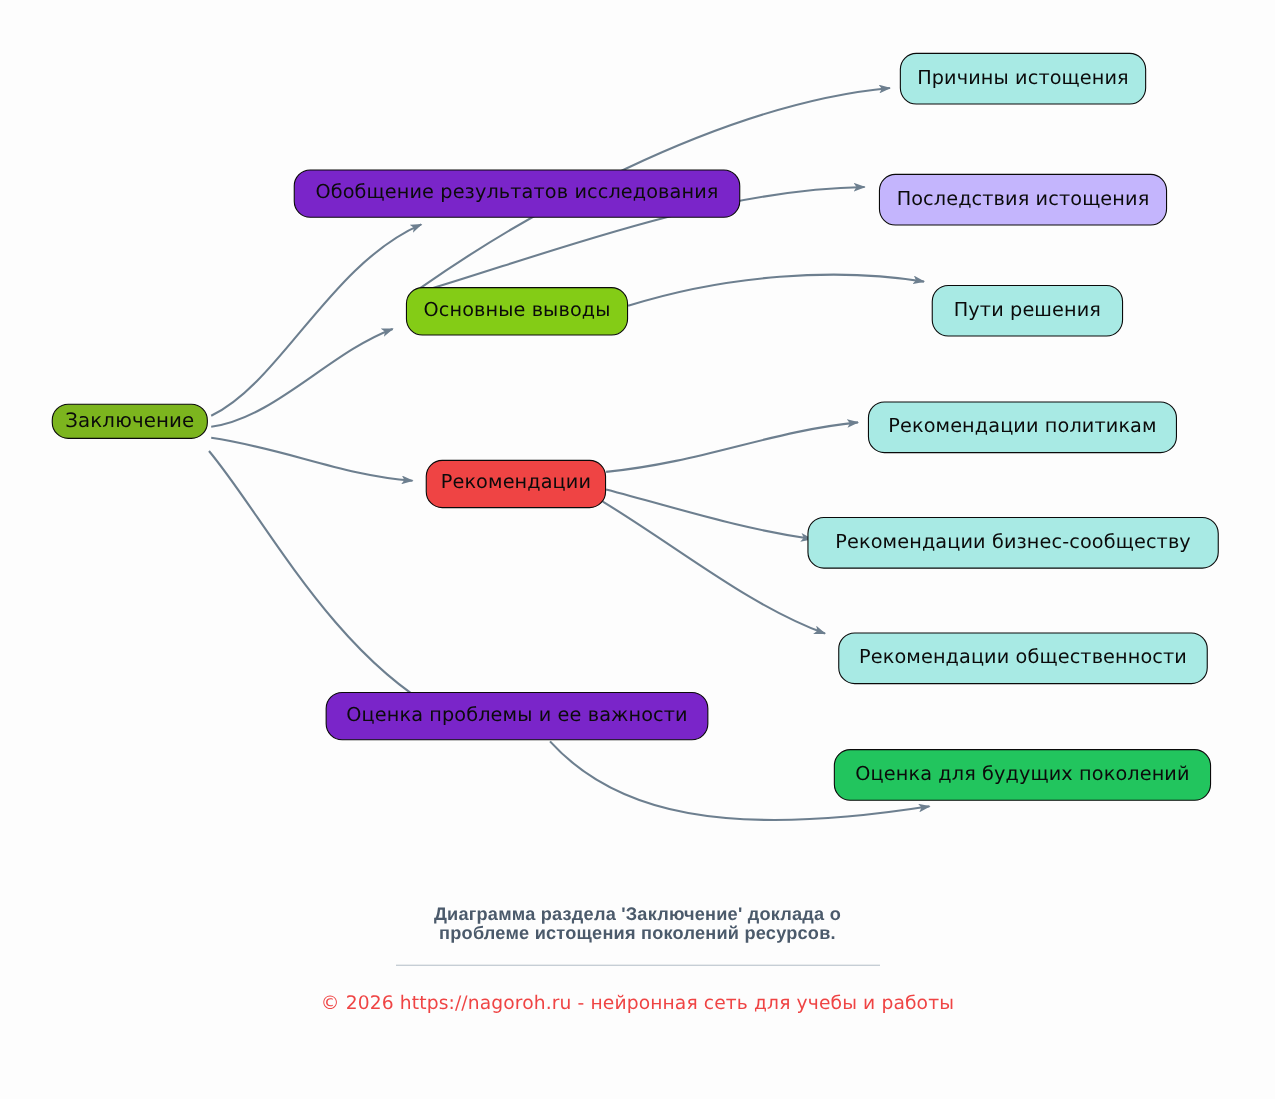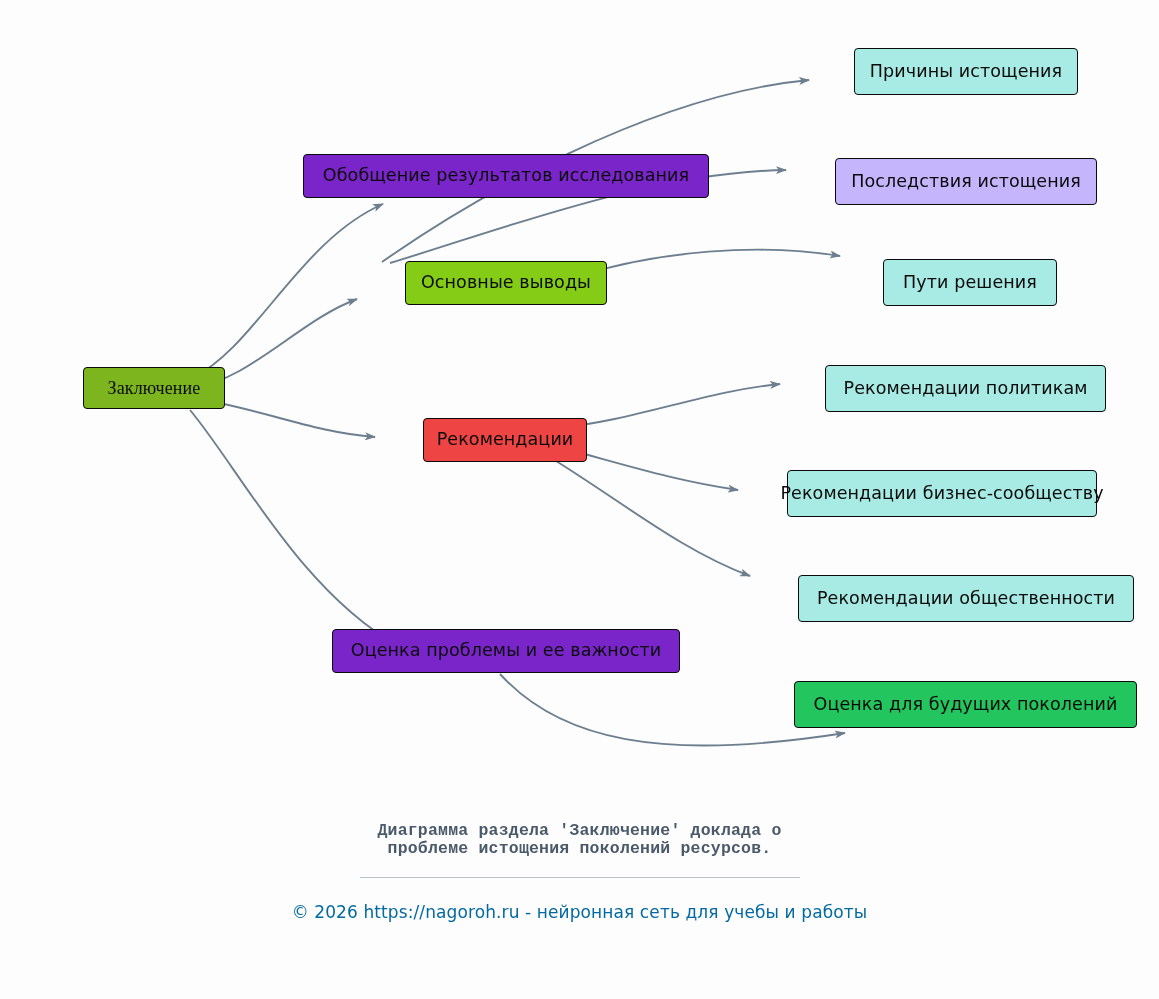--- a/index.html
+++ b/index.html
@@ -26,29 +26,28 @@
     height: 999px;
     pointer-events: none;
   }
   .node {
     position: absolute;
     box-sizing: border-box;
     display: flex;
     align-items: center;
     justify-content: center;
     border: 1.6px solid #0a0a0a;
-    border-radius: 4px;
+    border-radius: 15px;
     color: #0b0b0b;
     white-space: nowrap;
     font-family: "DejaVu Sans", sans-serif;
     font-size: 17.5px;
     letter-spacing: 0.1px;
     line-height: 1;
     z-index: 3;
-    margin-left: 36px;
   }
   .node.root {
     background: #7cb51e;
     font-size: 18px;
   }
   .node.branch {
     background: #7a25c9;
   }
   .node.leaf {
     background: #a8eae4;
@@ -57,42 +56,42 @@
     padding: 0 2px;
   }
   #caption-block {
     position: absolute;
     left: 0;
     top: 822px;
     width: 1159px;
     text-align: center;
   }
   .caption-line {
-    font-family: Liberation Mono, monospace;
+    font-family: Liberation Sans, sans-serif;
     font-weight: bold;
     font-size: 16.5px;
     color: #4b5a6b;
     line-height: 1.12;
     letter-spacing: 0.2px;
   }
   #caption-rule {
     width: 440px;
     height: 1px;
     background: #b9c2cb;
     margin: 18px auto 0 auto;
   }
   #footer {
     position: absolute;
     left: 0;
     top: 902px;
     width: 1159px;
     text-align: center;
     font-family: "DejaVu Sans", sans-serif;
     font-size: 17px;
-    color: #0369a1;
+    color: #ef4444;
     letter-spacing: 0.1px;
   }
 </style>
 </head>
 <body>
 
 <div id="canvas">
 
   <svg id="edges" viewBox="0 0 1159 999" width="1159" height="999" xmlns="http://www.w3.org/2000/svg">
     <defs>
@@ -108,21 +107,21 @@
         <path d="M 382 262 C 470 200, 650 95, 809 80" fill="none" stroke="#6d7f8f" stroke-width="1.9" marker-end="url(#arrowhead)"></path>
         <path d="M 390 263 C 500 230, 650 172, 786 170" fill="none" stroke="#6d7f8f" stroke-width="1.9" marker-end="url(#arrowhead)"></path>
         <path d="M 571 278 C 660 250, 760 243, 840 256" fill="none" stroke="#6d7f8f" stroke-width="1.9" marker-end="url(#arrowhead)"></path>
         <path d="M 551 429 C 640 420, 700 392, 780 384" fill="none" stroke="#6d7f8f" stroke-width="1.9" marker-end="url(#arrowhead)"></path>
         <path d="M 551 445 C 620 463, 670 480, 738 490" fill="none" stroke="#6d7f8f" stroke-width="1.9" marker-end="url(#arrowhead)"></path>
         <path d="M 548 456 C 620 500, 680 550, 750 576" fill="none" stroke="#6d7f8f" stroke-width="1.9" marker-end="url(#arrowhead)"></path>
         <path d="M 500 674 C 560 740, 660 762, 845 733" fill="none" stroke="#6d7f8f" stroke-width="1.9" marker-end="url(#arrowhead)"></path>
       </g>
   </svg>
 
-  <div class="node root" id="node-root" style="left: 47px; top: 367px; width: 142px; height: 42px; background: rgb(124, 181, 30); font-family: Liberation Serif, serif;">
+  <div class="node root" id="node-root" style="left: 47px; top: 367px; width: 142px; height: 32px; background: rgb(124, 181, 30);">
     <span class="node-label">Заключение</span>
   </div>
 
   <div class="node branch" id="node-b1" style="left: 267px; top: 154px; width: 406px; height: 44px; background: rgb(122, 37, 201);">
     <span class="node-label">Обобщение результатов исследования</span>
   </div>
 
   <div class="node branch" id="node-b2" style="left: 369px; top: 261px; width: 202px; height: 44px; background: #84cc16;">
     <span class="node-label">Основные выводы</span>
   </div>
@@ -144,21 +143,21 @@
   </div>
 
   <div class="node leaf" id="node-l3" style="left: 847px; top: 259px; width: 174px; height: 47px; background: rgb(168, 234, 228);">
     <span class="node-label">Пути решения</span>
   </div>
 
   <div class="node leaf" id="node-l4" style="left: 789px; top: 365px; width: 281px; height: 47px; background: rgb(168, 234, 228);">
     <span class="node-label">Рекомендации политикам</span>
   </div>
 
-  <div class="node leaf" id="node-l5" style="left: 751px; top: 470px; width: 310px; height: 47px; background: rgb(168, 234, 228);">
+  <div class="node leaf" id="node-l5" style="left: 734px; top: 470px; width: 374px; height: 47px; background: rgb(168, 234, 228);">
     <span class="node-label">Рекомендации бизнес-сообществу</span>
   </div>
 
   <div class="node leaf" id="node-l6" style="left: 762px; top: 575px; width: 336px; height: 47px; background: rgb(168, 234, 228);">
     <span class="node-label">Рекомендации общественности</span>
   </div>
 
   <div class="node leaf" id="node-l7" style="left: 758px; top: 681px; width: 343px; height: 47px; background: #22c55e;">
     <span class="node-label">Оценка для будущих поколений</span>
   </div>

